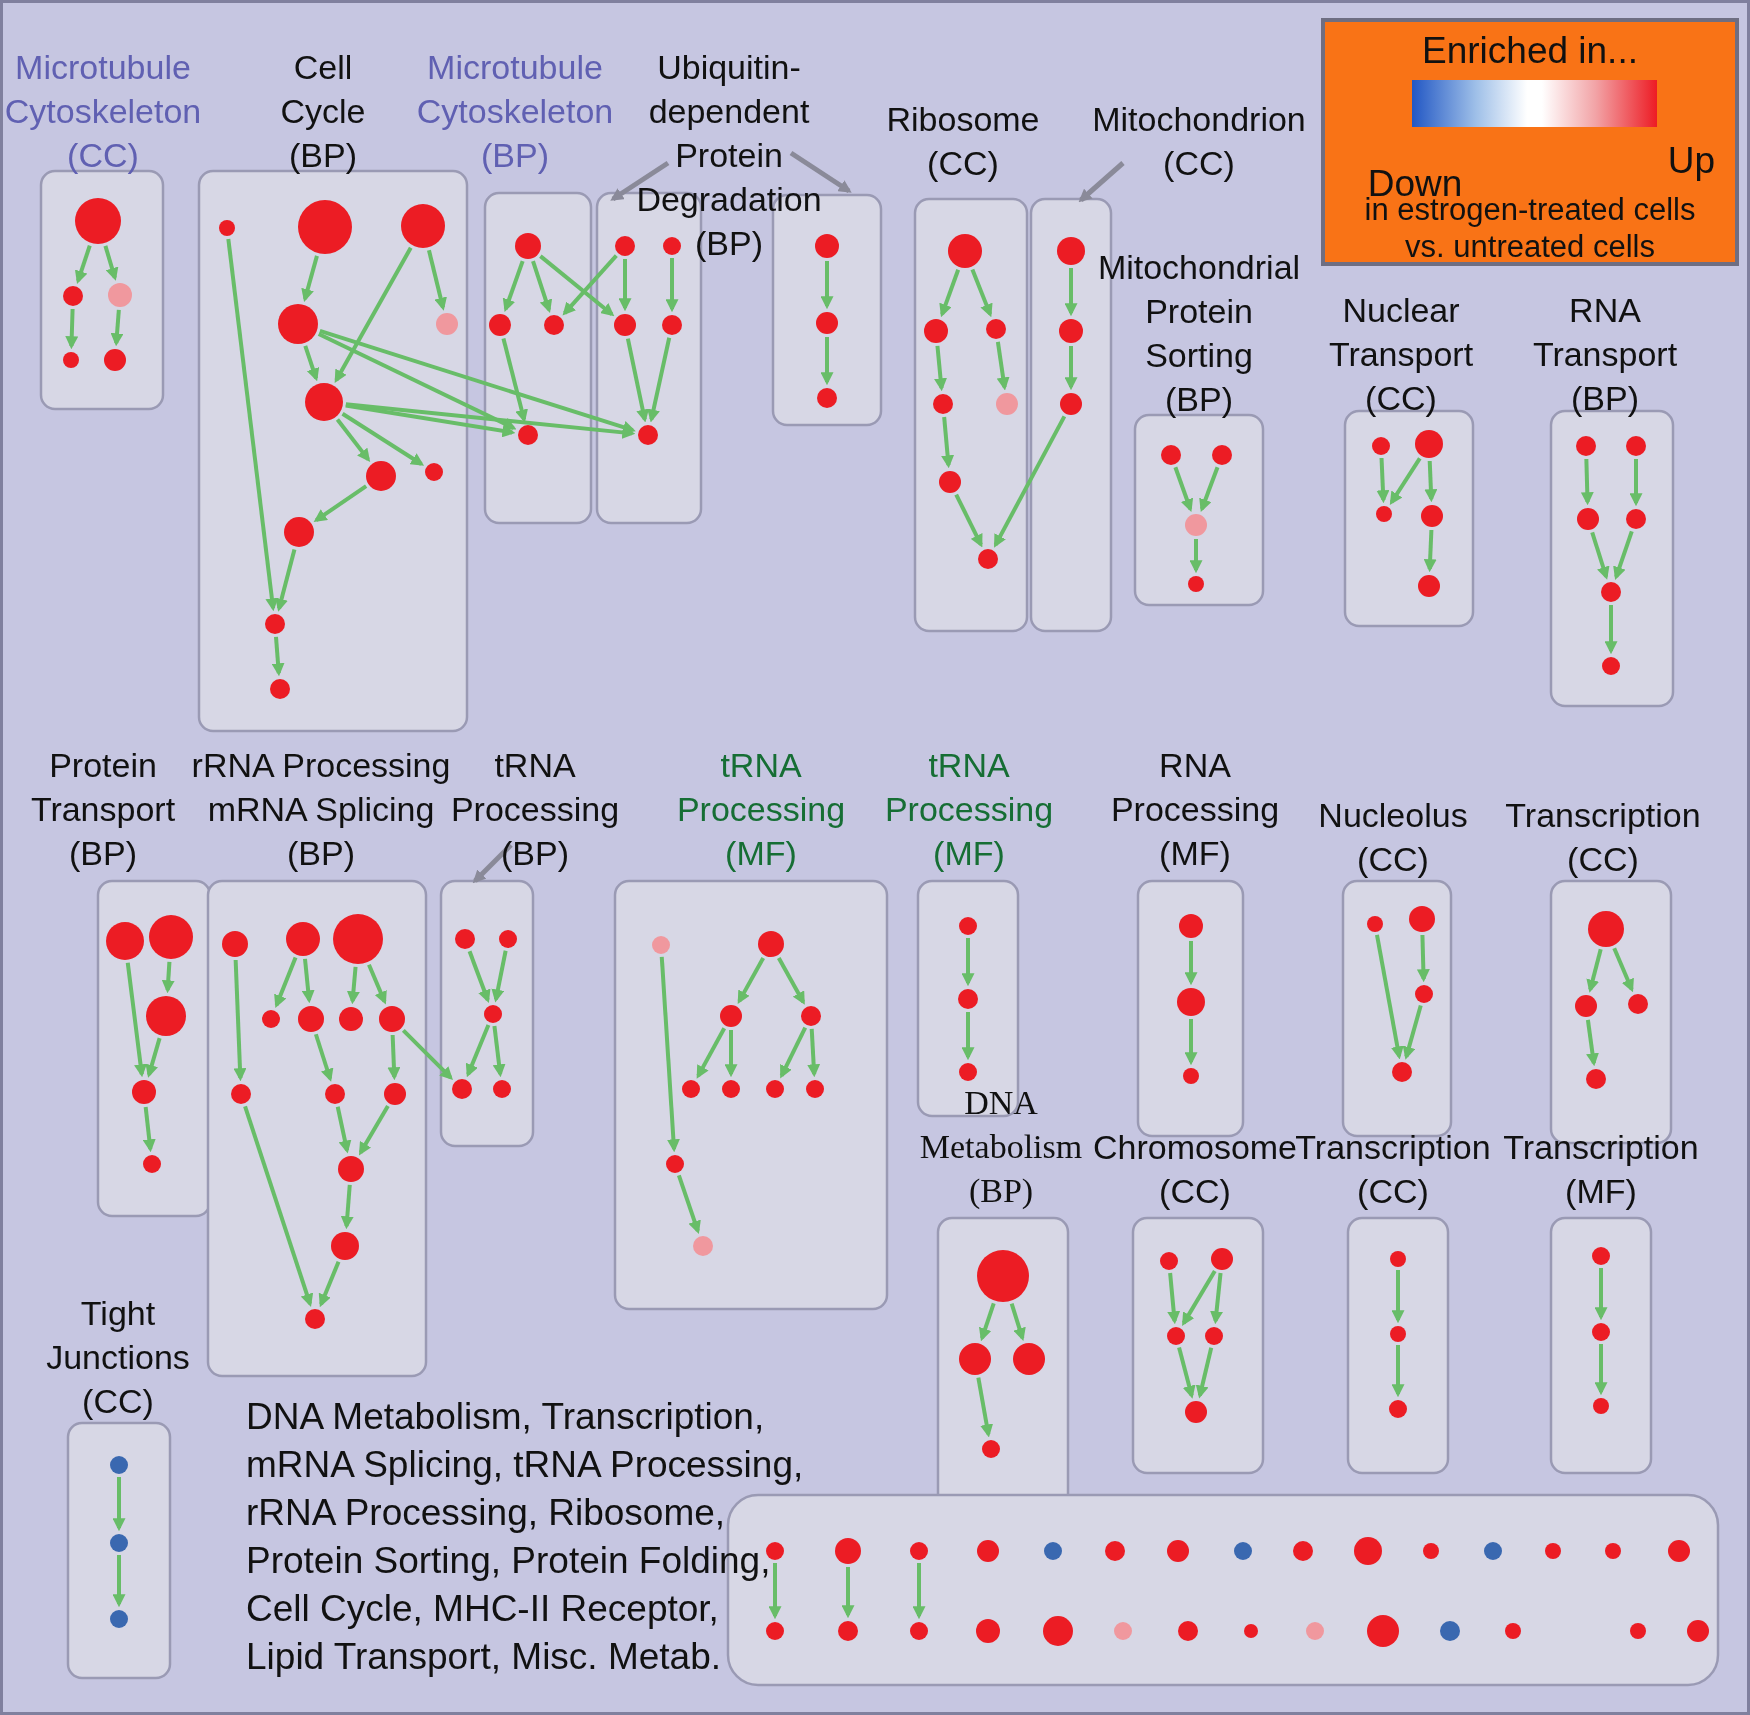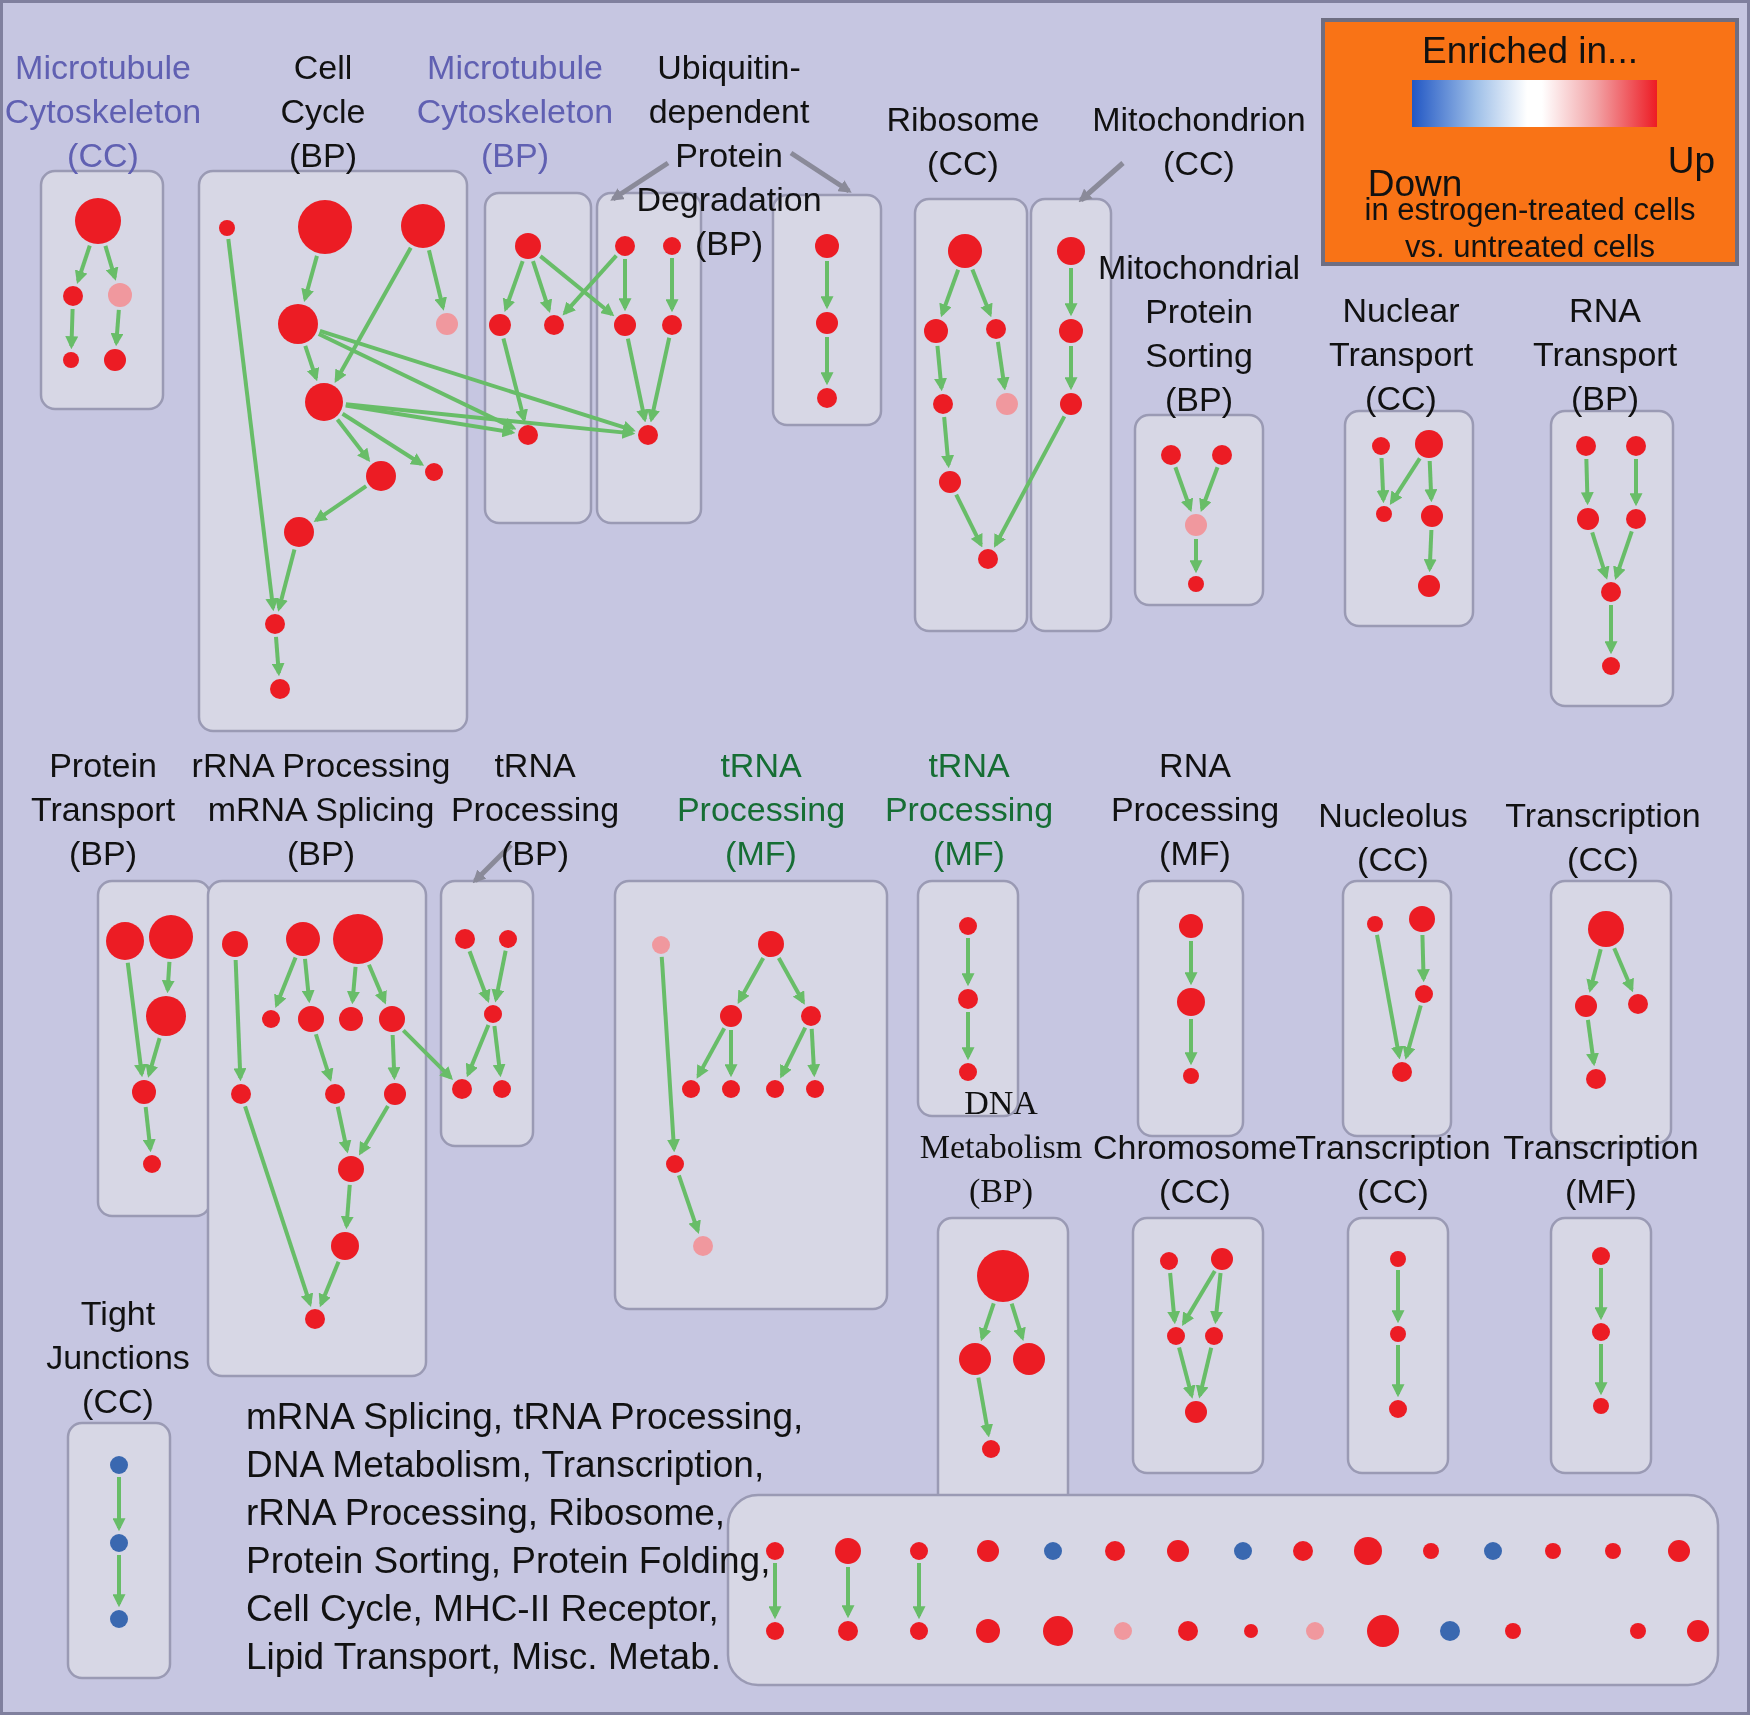--- a/index.html
+++ b/index.html
@@ -419,21 +419,21 @@
   <div class="legend" style="border-color: rgb(110, 110, 130);">
     <div class="legend-title">Enriched in...</div>
     <div class="legend-gradient" style="background: linear-gradient(90deg, rgb(34, 87, 196) 0%, rgb(158, 191, 232) 26%, rgb(255, 255, 255) 47%, rgb(255, 255, 255) 53%, rgb(242, 163, 166) 75%, rgb(237, 28, 36) 100%);"></div>
     <div class="legend-down">Down</div>
     <div class="legend-up">Up</div>
     <div class="legend-sub1">in estrogen-treated cells</div>
     <div class="legend-sub2">vs. untreated cells</div>
   </div>
 
   <div class="misc-text">
+    <div>DNA Metabolism, Transcription,</div>
     <div>mRNA Splicing, tRNA Processing,</div>
-    <div>DNA Metabolism, Transcription,</div>
     <div>rRNA Processing, Ribosome,</div>
     <div>Protein Sorting, Protein Folding,</div>
     <div>Cell Cycle, MHC-II Receptor,</div>
     <div>Lipid Transport, Misc. Metab.</div>
   </div>
 
 </div>
 
 </body></html>

